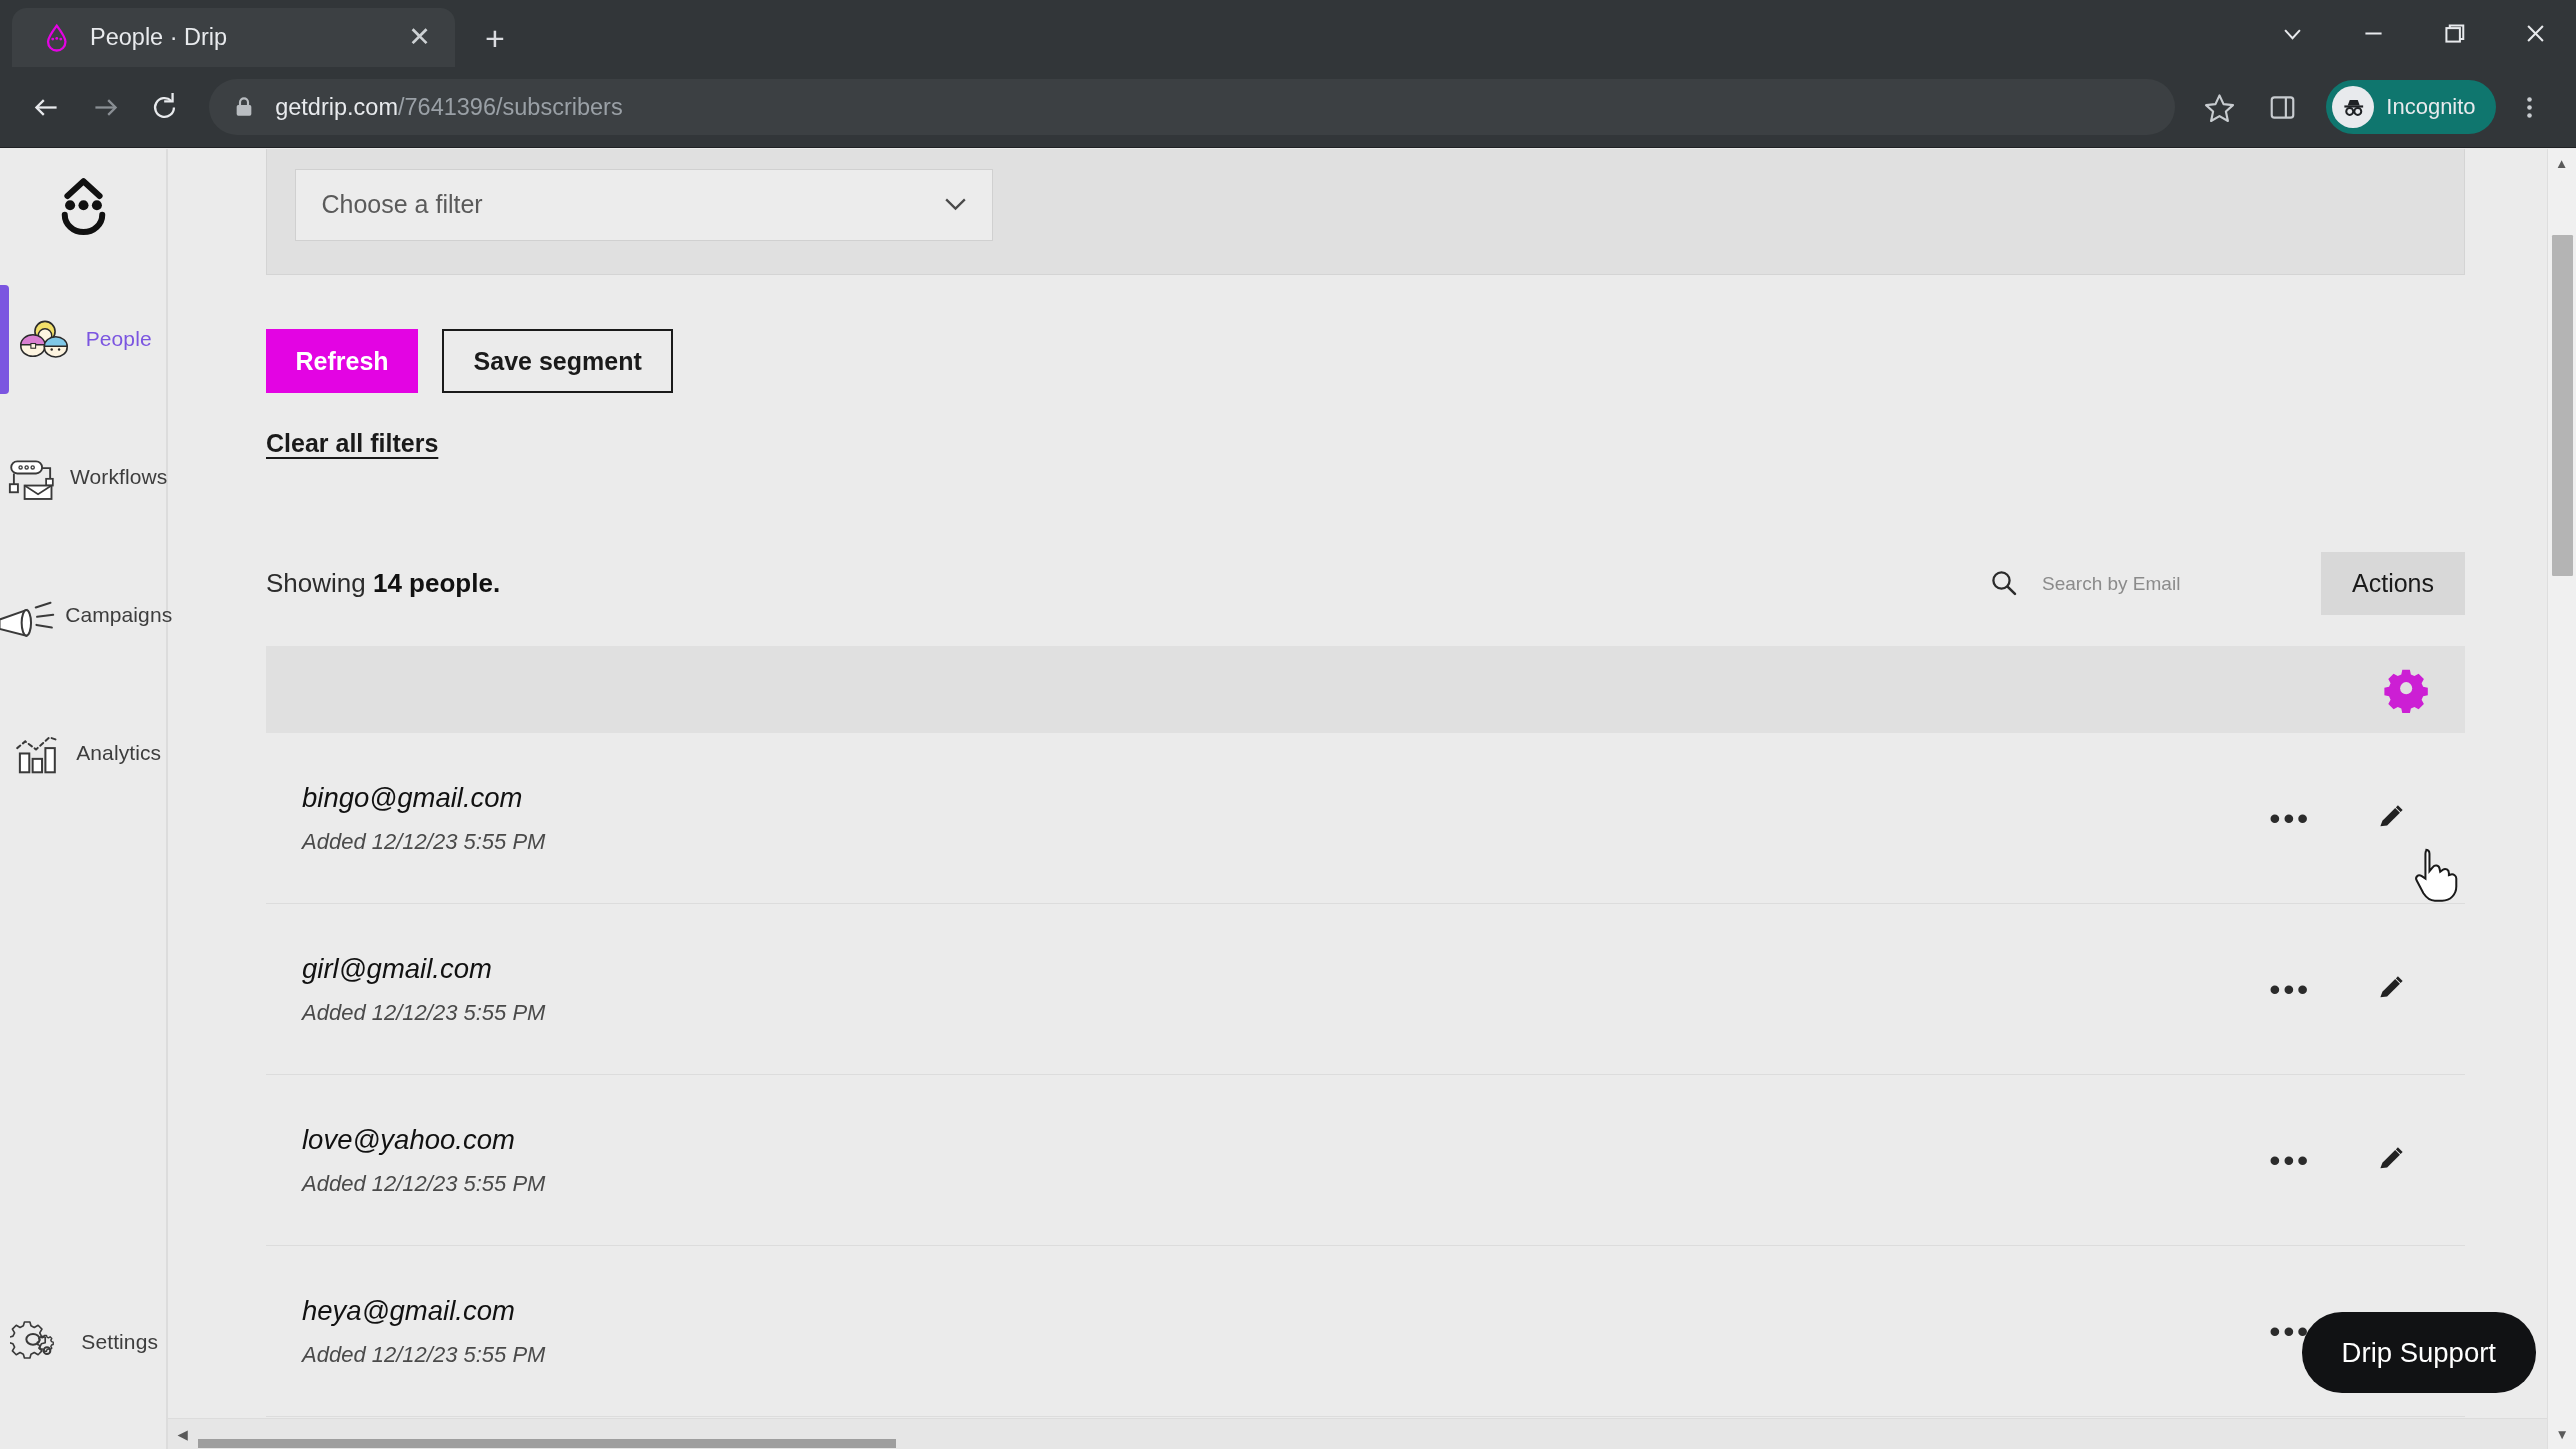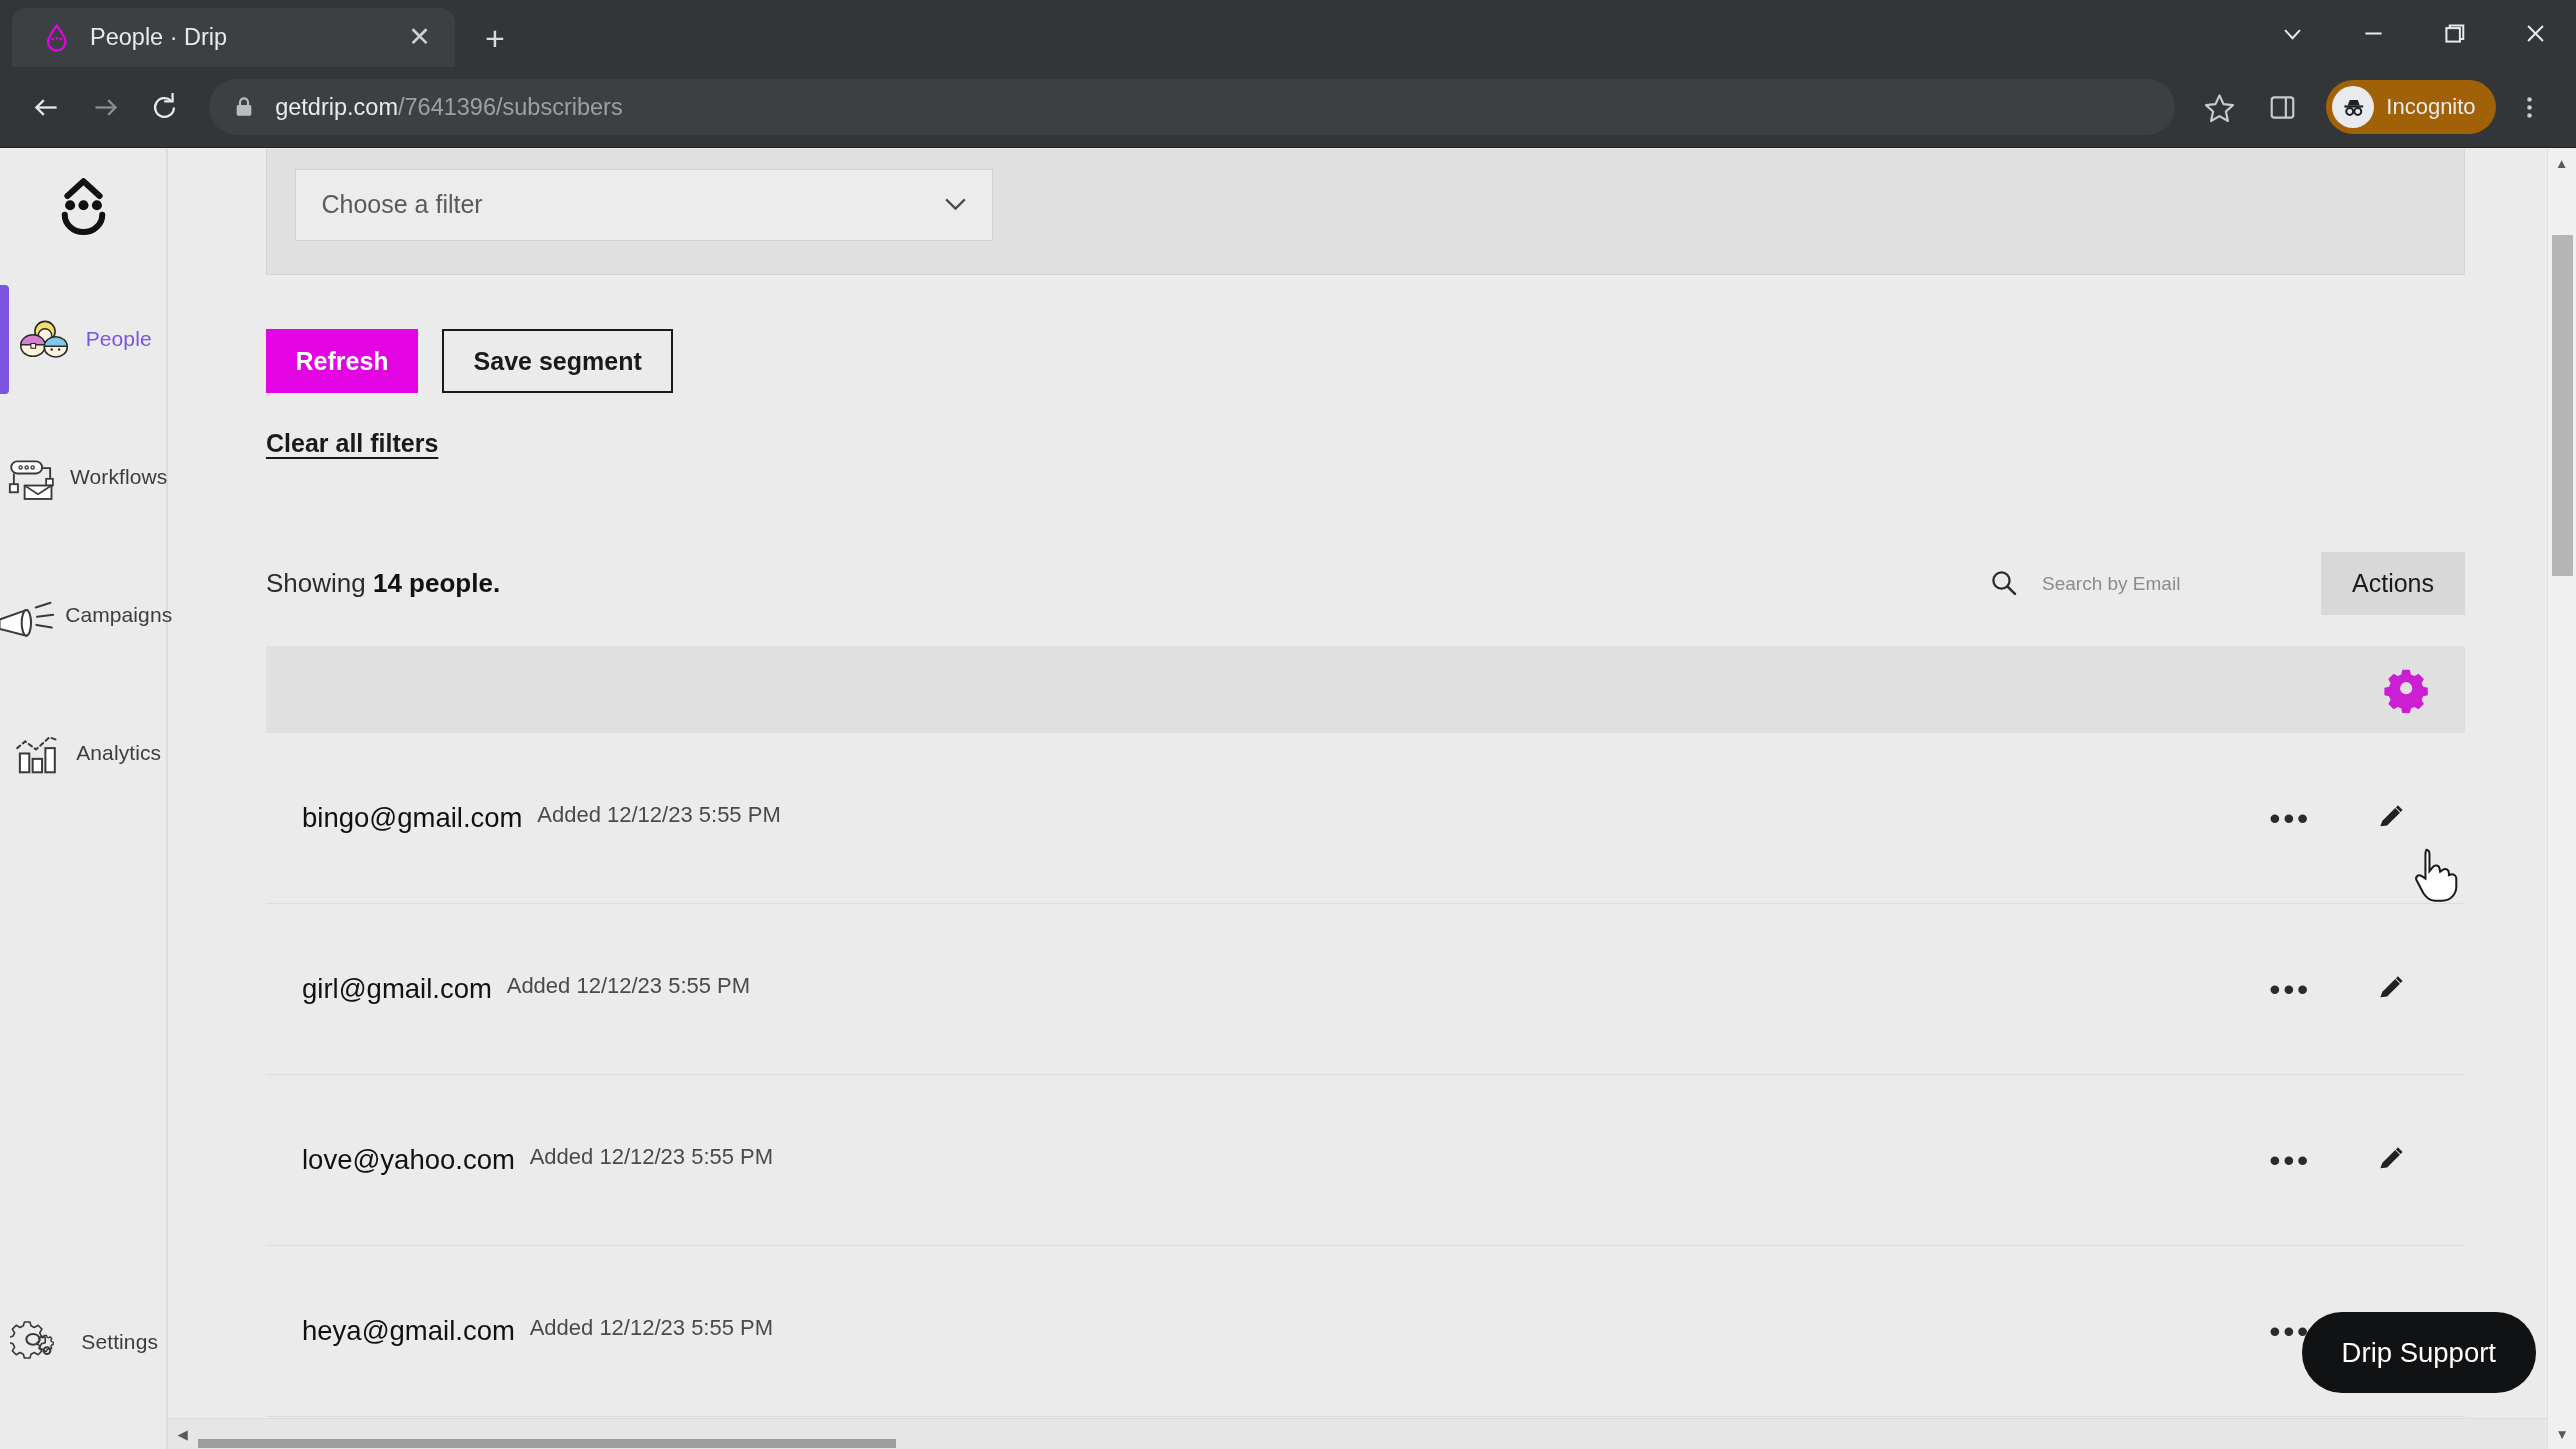--- a/index.html
+++ b/index.html
@@ -71,21 +71,21 @@
   .lock-icon { width: 24px; height: 24px; flex: 0 0 24px; margin-right: 19px; }
   .url { font-size: 23.5px; color: #9aa0a6; white-space: nowrap; }
   .url b { color: #e8eaed; font-weight: 400; }
   .tb-right { display: flex; align-items: center; gap: 4px; }
   .tb-icon {
     width: 59px; height: 59px; display: flex; align-items: center; justify-content: center;
     color: #c8ccd0; border-radius: 50%;
   }
   .incognito-pill {
     display: flex; align-items: center; gap: 12px;
-    background: #a16207; border-radius: 29.5px;
+    background: #0f766e; border-radius: 29.5px;
     height: 54px; padding: 0 20px 0 6.7px; margin-left: 9.4px;
   }
   .incog-avatar {
     width: 42px; height: 42px; border-radius: 50%;
     background: #e8eaed; display: flex; align-items: center; justify-content: center;
   }
   .incog-label { color: #e8eaed; font-size: 22px; }
 
   
   .viewport {
@@ -191,21 +191,21 @@
     padding-right: 34px; position: relative;
   }
   .gear-cell { position: relative; width: 47px; height: 47px; }
 
   .row {
     border-bottom: 1.3px solid #dcdcdc;
     height: 171px;
     display: flex; align-items: center; justify-content: space-between;
     padding: 0 20px 0 36px;
   }
-  .row-main { display: flex; flex-direction: row; gap: 14.8px; }
+  .row-main { display: flex; flex-direction: column; gap: 14.8px; font-style: italic; }
   .row-email { font-size: 27.5px; color: #111; }
   .row-sub { font-size: 22px; color: #4a4a4a; }
   .row-actions { display: flex; align-items: center; gap: 64px; padding-right: 39px; }
   .dots { font-size: 32px; color: #2b2b2b; letter-spacing: 2.7px; line-height: 0.5; }
 
   
   .support {
     position: absolute; right: 40px; bottom: 56px;
     background: #111214; color: #fff;
     border-radius: 40px; height: 81px;

